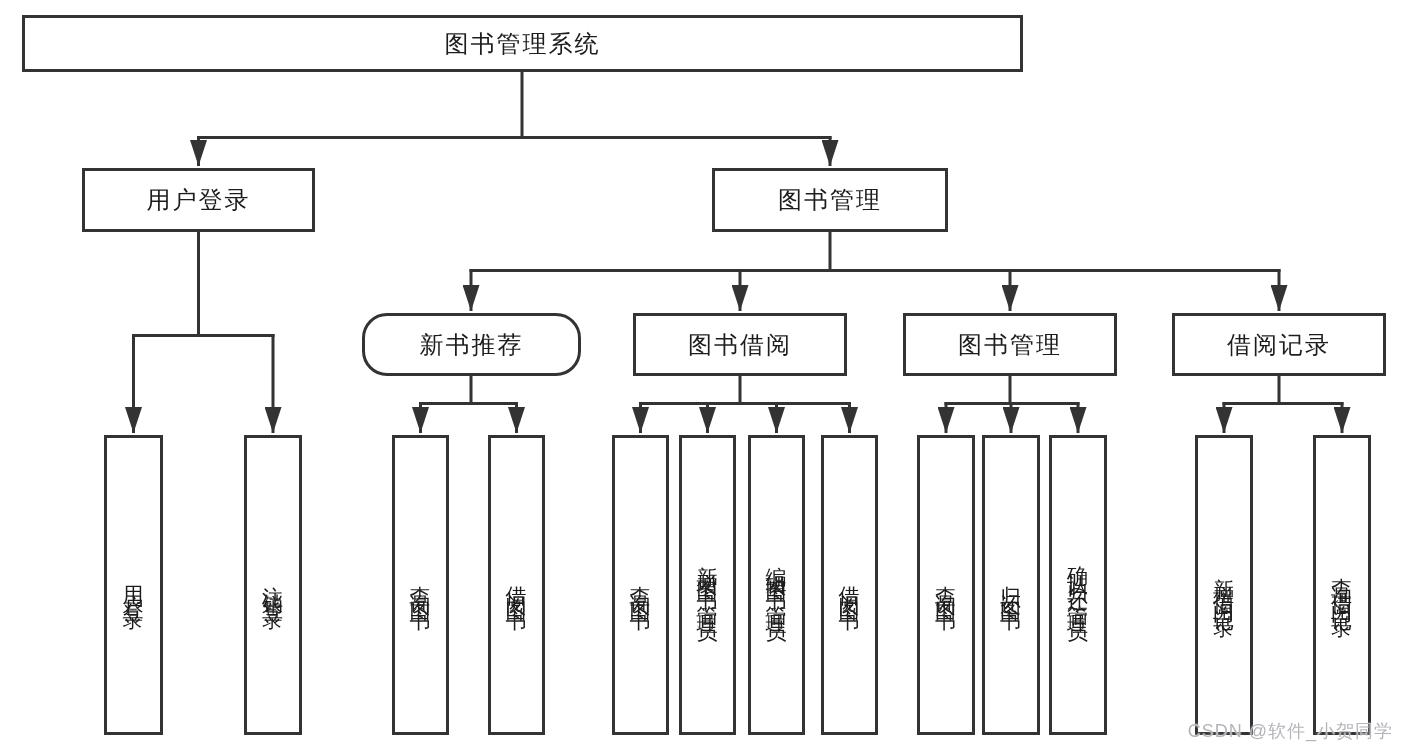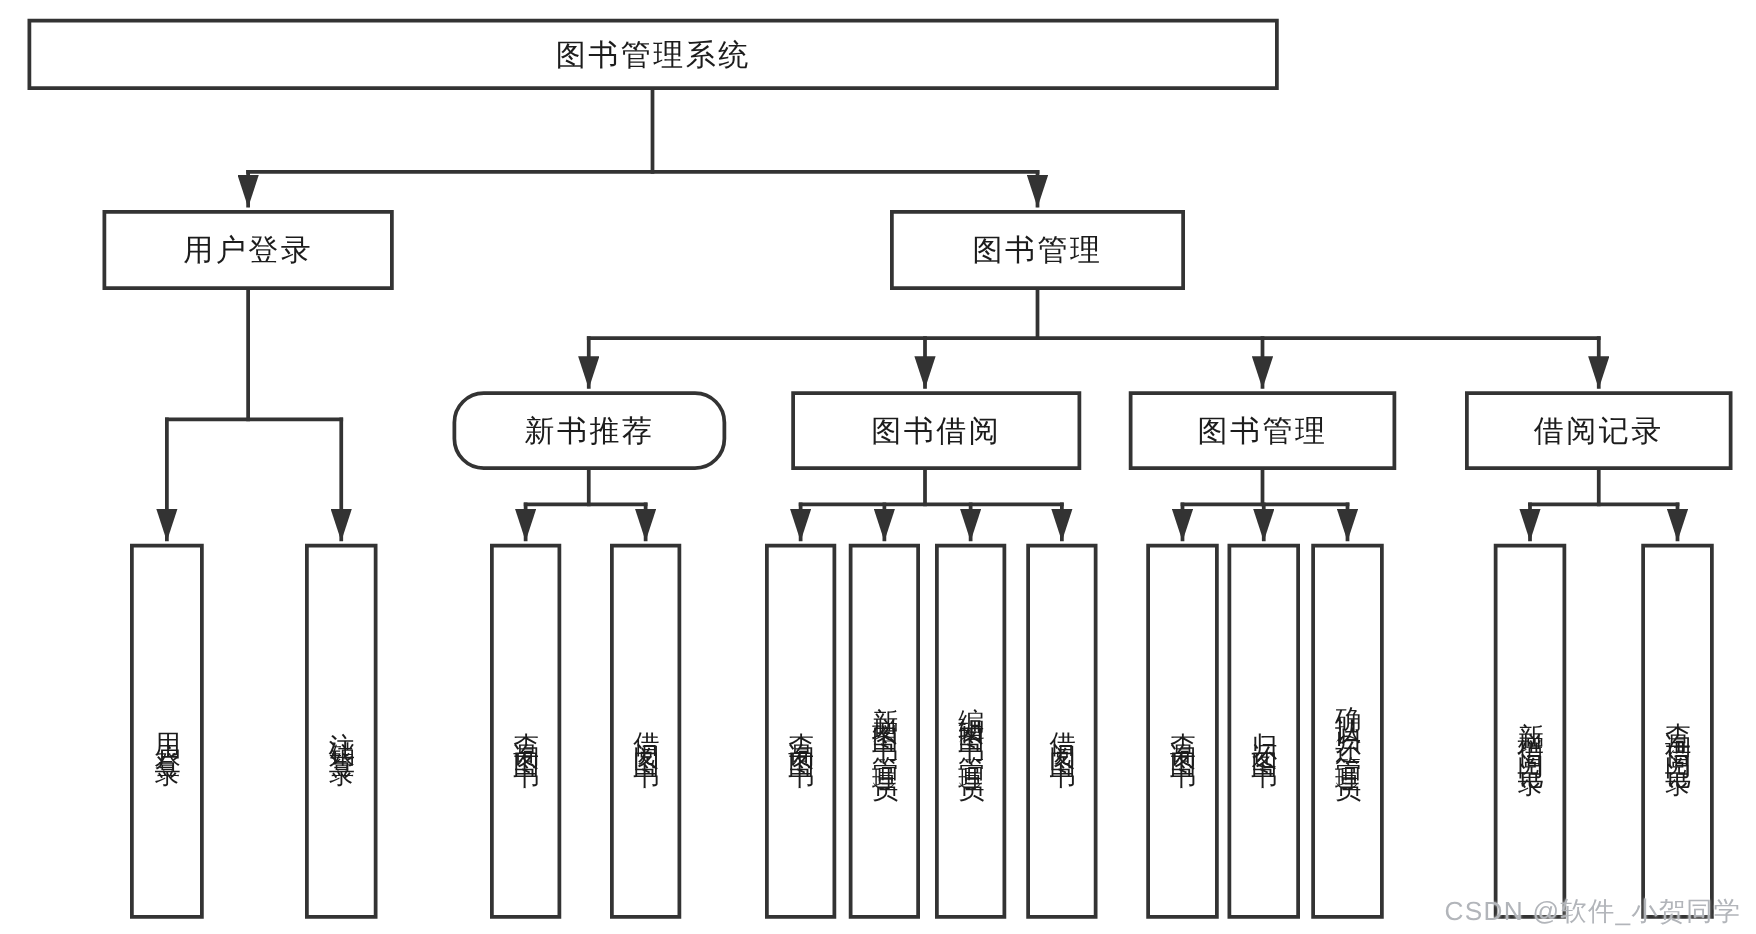--- a/index.html
+++ b/index.html
@@ -39,21 +39,21 @@
     text-orientation: mixed;
     font-size: 21px;
     letter-spacing: 8px;
     white-space: normal;
     line-height: 1;
   }
   #watermark {
     position: absolute;
     right: 12px;
     bottom: 4px;
-    font-size: 21px;
+    font-size: 18px;
     letter-spacing: 1px;
     color: #b2b5ba;
     text-shadow: 0 0 2px #ffffff;
     z-index: 3;
   }
 </style>
 </head>
 <body>
 
 <div id="stage">
@@ -121,21 +121,21 @@
       </g>
     </g>
   </svg>
 
   <div class="box" style="left:22px; top:15px; width:1001px; height:57px;">图书管理系统</div>
 
   <div class="box" style="left:82px; top:168px; width:233px; height:64px;">用户登录</div>
   <div class="box" style="left:712px; top:168px; width:236px; height:64px;">图书管理</div>
 
   <div class="box" style="left:362px; top:313px; width:219px; height:63px;border-radius:25px;">新书推荐</div>
-  <div class="box" style="left:633px; top:313px; width:232px; height:63px;">图书借阅</div>
+  <div class="box" style="left:633px; top:313px; width:214px; height:63px;">图书借阅</div>
   <div class="box" style="left:903px; top:313px; width:214px; height:63px;">图书管理</div>
   <div class="box" style="left:1172px; top:313px; width:214px; height:63px;">借阅记录</div>
 
   <div class="box vbox" style="left:104px; top:435px; width:59px; height:300px;">用户登录</div>
   <div class="box vbox" style="left:244px; top:435px; width:58px; height:300px;">注销登录</div>
 
   <div class="box vbox" style="left:392px; top:435px; width:57px; height:300px;">查询图书</div>
   <div class="box vbox" style="left:488px; top:435px; width:57px; height:300px;">借阅图书</div>
 
   <div class="box vbox" style="left:612px; top:435px; width:57px; height:300px;">查询图书</div>

